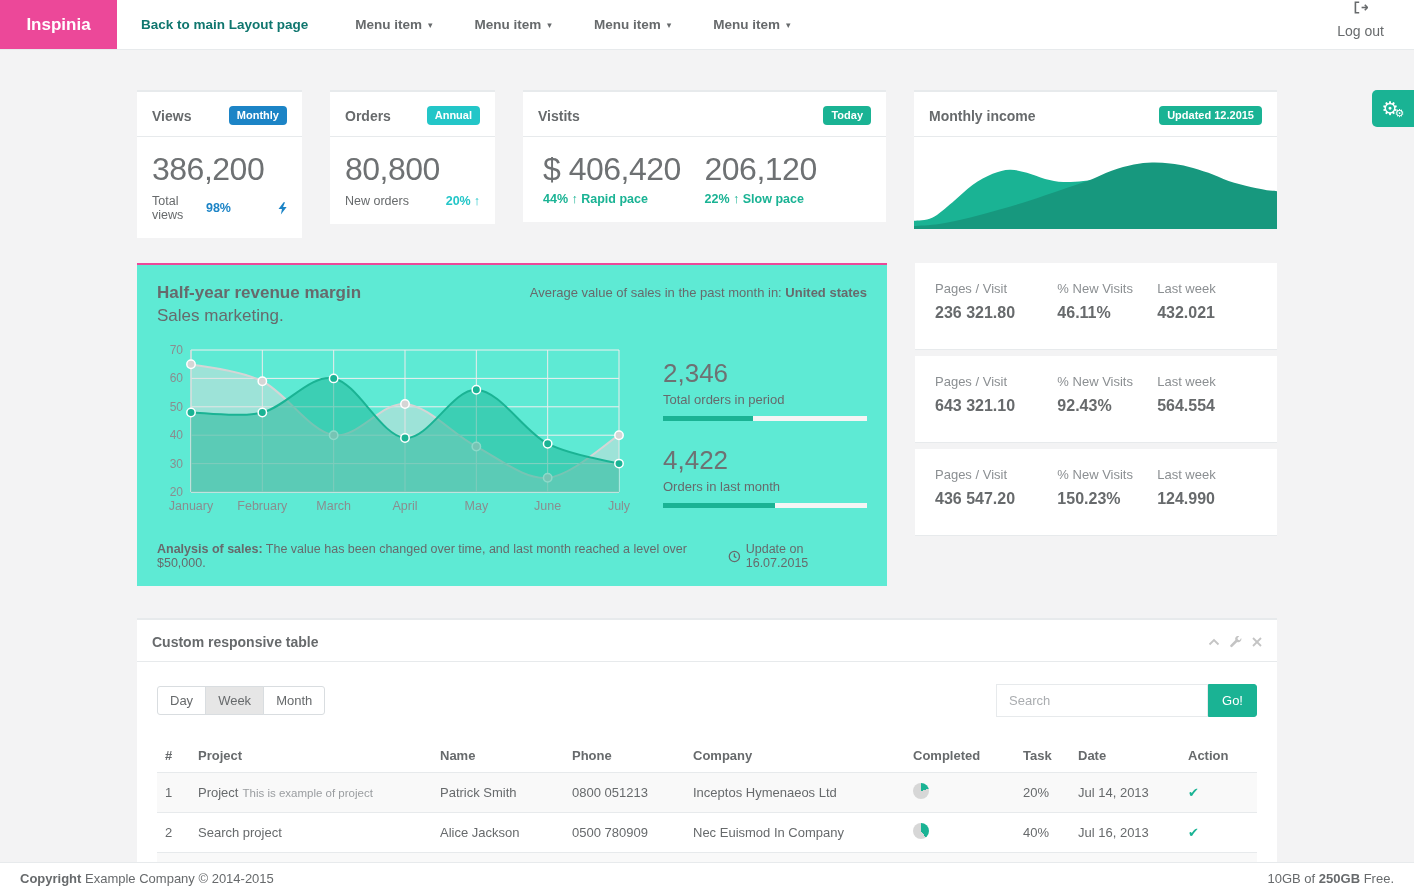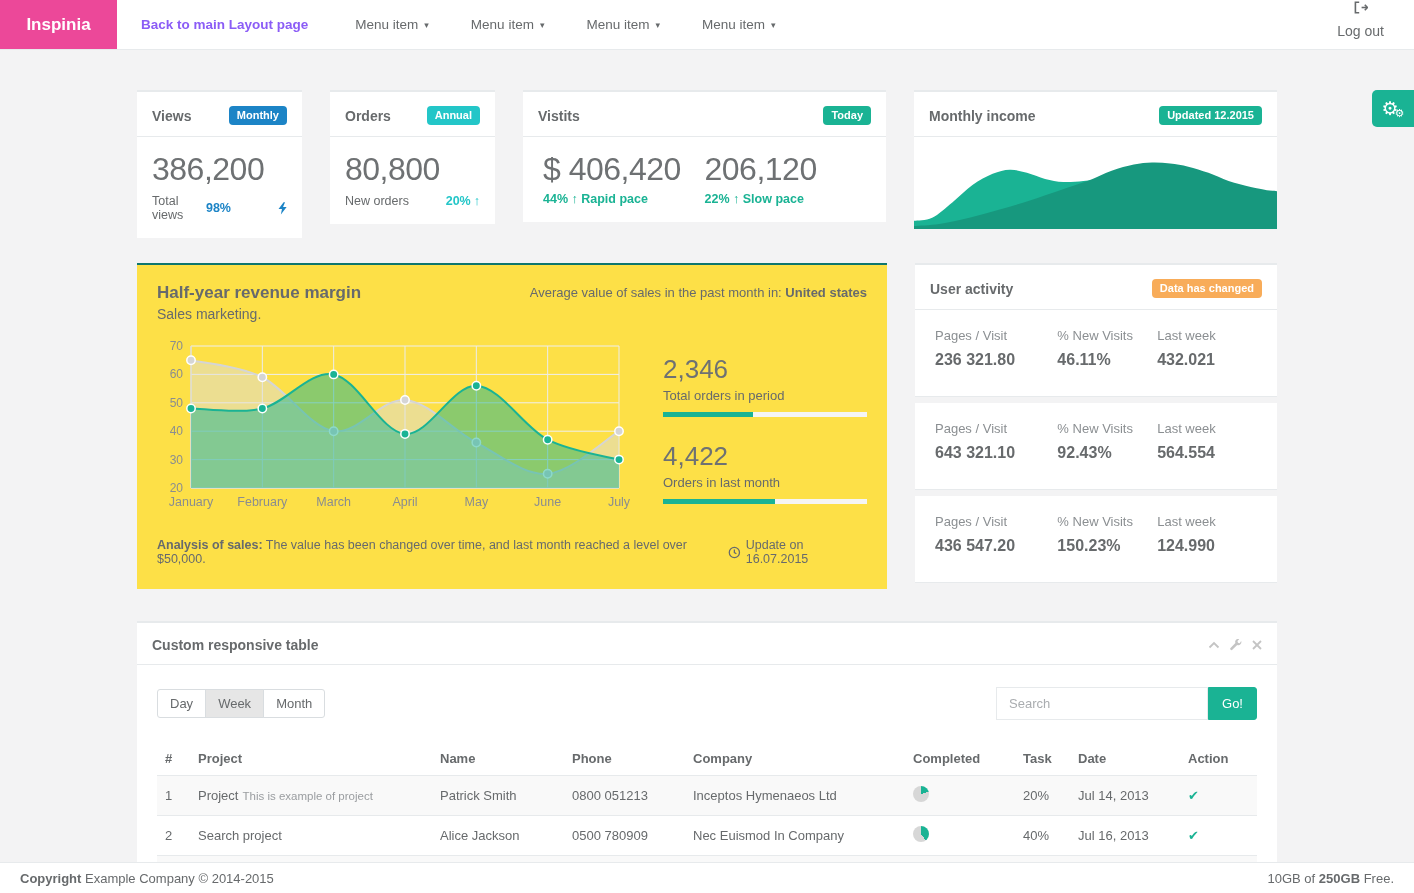--- a/index.html
+++ b/index.html
@@ -16,22 +16,22 @@
   .navbar {
     height: 50px; background: #fff; border-bottom: 1px solid #e7eaec;
     display: flex; align-items: stretch;
   }
   .brand {
     width: 117px; background: #ec4899; color: #fff;
     font-size: 17px; font-weight: bold;
     display: flex; align-items: center; justify-content: center;
   }
   .nav-links { display: flex; align-items: center; padding-left: 24px; }
-  .back-link { color: #8b5cf6; font-weight: bold; font-size: 13.5px; margin-right: 26px; }
-  .menu-item { color: #676a6c; font-weight: normal; font-size: 13.5px; padding: 0 21px; display: inline-flex; align-items: center; gap: 6px; }
+  .back-link { color: #0f766e; font-weight: bold; font-size: 13.5px; margin-right: 26px; }
+  .menu-item { color: #676a6c; font-weight: bold; font-size: 13.5px; padding: 0 21px; display: inline-flex; align-items: center; gap: 6px; }
   .menu-item .caret { font-size: 9px; color: #676a6c; }
   .logout { margin-left: auto; margin-right: 30px; display: flex; align-items: center; gap: 8px; color: #676a6c; font-size: 14px; flex-direction: column; }
   .logout svg { display: block; }
 
   
   .wrapper { padding: 40px 137px 0 137px; }
   .row { display: flex; gap: 28px; }
   .row-2 { margin-top: 25px; }
   .row-3 { margin-top: 32px; }
 
@@ -56,24 +56,24 @@
   .stat-value { font-size: 32px; font-weight: 300; color: #6e7173; letter-spacing: -0.5px; }
   .stat-foot { display: flex; justify-content: space-between; align-items: center; margin-top: 6px; font-size: 12.5px; }
   .stat-metric { font-weight: bold; font-size: 12.5px; display: inline-flex; align-items: center; gap: 3px; }
   .visits-content { padding: 14px 20px 16px 20px; display: flex; }
   .visits-col { flex: 1 1 50%; }
   .visits-metric { margin-top: 4px; font-weight: bold; color: #1ab394; font-size: 12.5px; }
   .income-content { height: 92px; overflow: hidden; }
   .income-content svg { display: block; width: 100%; height: 100%; }
 
   
-  .revenue-panel { flex: 0 0 750px; background: #fde047; border-top: 2px solid #0f766e; padding: 18px 20px 16px 20px; }
+  .revenue-panel { flex: 0 0 750px; background: #5eead4; border-top: 2px solid #ec4899; padding: 18px 20px 16px 20px; }
   .revenue-head { display: flex; justify-content: space-between; }
   .revenue-head h2 { font-size: 17px; font-weight: bold; color: #676a6c; }
-  .revenue-sub { font-size: 14px; margin-top: 3px; }
+  .revenue-sub { font-size: 17px; margin-top: 3px; }
   .revenue-right { text-align: right; font-size: 13px; line-height: 1.55; }
   .revenue-main { display: flex; margin-top: 16px; }
   .revenue-chart-wrap { flex: 0 0 478px; }
   .revenue-stats { flex: 1; padding-left: 28px; padding-top: 16px; }
   .rstat-value { font-size: 26px; font-weight: 300; color: #6e7173; }
   .rstat-label { font-size: 13px; margin-top: 3px; }
   .progress { height: 5px; background: #f5f5f5; margin: 9px 0 24px 0; }
   .progress-bar { height: 5px; background: #1ab394; }
   .revenue-foot { display: flex; justify-content: space-between; align-items: center; margin-top: 10px; font-size: 12.5px; }
   .revenue-foot .upd { display: inline-flex; align-items: center; gap: 5px; }
@@ -348,24 +348,20 @@
           <svg width="13" height="13" viewBox="0 0 14 14" fill="none" stroke="#676a6c" stroke-width="1.4">
             <circle cx="7" cy="7" r="5.6"></circle>
               <path d="M7 3.8v3.3l2.2 1.3"></path>
           </svg>
           <span>Update on 16.07.2015</span>
         </div>
       </div>
     </div>
 
     <div class="ibox activity-panel">
-      <div class="ibox-title">
-        <h5>User activity</h5>
-        <span class="badge" style="background: rgb(248, 172, 89);">Data has changed</span>
-      </div>
       <div id="activity-sections">
           <div class="activity-section">
             <div class="activity-col">
               <div class="activity-label">Pages / Visit</div>
               <div class="activity-value">236 321.80</div>
             </div>
             <div class="activity-col">
               <div class="activity-label">% New Visits</div>
               <div class="activity-value">46.11%</div>
             </div>

